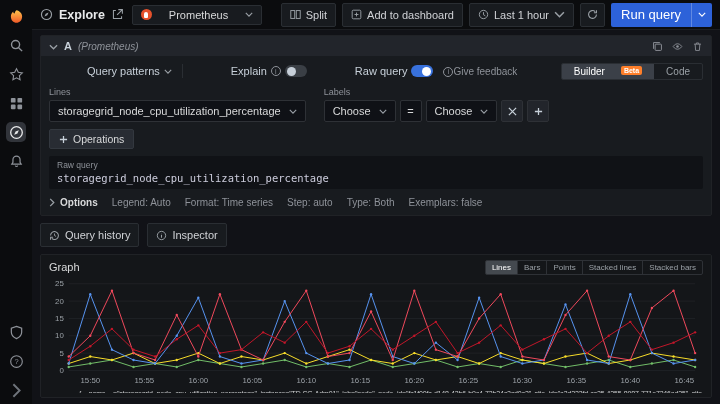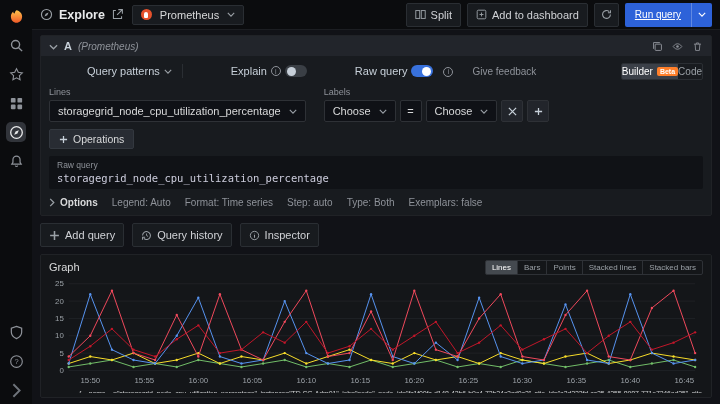--- a/index.html
+++ b/index.html
@@ -16,34 +16,34 @@
   .sb-icon.active { background:#31343a; border-radius:5px; color:#e9eaeb; }
   .sb-spacer { flex:1; }
   .sb-expand { color:#6f747b; font-size:11px; }
 
   
   .main { flex:1; display:flex; flex-direction:column; min-width:0; }
   .topbar { height:30px; background:#0b0c0e; border-bottom:1px solid #1c1e22;
     display:flex; align-items:center; padding:14px 8px; gap:8px; flex:0 0 30px; }
   .tb-title { display:flex; align-items:center; gap:6px; font-size:12.5px; font-weight:700; color:#e9eaeb; }
   .tb-title svg { width:13px; height:13px; color:#9aa0a6; }
-  .ds-picker { display:flex; align-items:center; gap:8px; height:20px; padding:0 8px;
+  .ds-picker { display:flex; align-items:center; gap:17px; height:20px; padding:0 8px;
     background:#181b1f; border:1px solid #2a2e33; border-radius:2px; font-size:11px; color:#d8d9da; }
   .prom-dot { width:11px; height:11px; border-radius:50%; background:#e6522c; position:relative; }
   .prom-dot::after { content:""; position:absolute; left:3.5px; top:2.5px; width:4px; height:6px;
     background:#fff; border-radius:2px 2px 1px 1px; }
   .caret svg { width:8px; height:5px; display:block; color:#9aa0a6; }
   .tb-right { margin-left:auto; display:flex; align-items:center; gap:6px; }
   .tb-btn { display:flex; align-items:center; gap:5px; height:24px; padding:0 8px;
     background:#181b1f; border:1px solid #2a2e33; border-radius:2px; color:#d0d2d6;
     font-size:11px; cursor:pointer; font-family:inherit; }
   .tb-btn svg { width:11px; height:11px; color:#9aa0a6; }
   .run-btn { display:flex; align-items:stretch; height:24px; border-radius:2px; overflow:hidden;
     background:#2d62d9; color:#fff; cursor:pointer; }
-  .run-main { display:flex; align-items:center; padding:0 10px; font-size:10px; font-weight:500;text-decoration:underline; }
+  .run-main { display:flex; align-items:center; padding:0 10px; font-size:13px; font-weight:500; }
   .run-caret { display:flex; align-items:center; padding:0 6px; border-left:1px solid rgba(255,255,255,.25); }
   .run-caret svg { width:8px; height:5px; color:#fff; }
 
   
   .content { flex:1; background:#111217; padding:5px 8px 6px; display:flex; flex-direction:column; min-height:0; }
 
   .query-card { border:1px solid #202226; border-radius:2px; background:#181b1f; flex:0 0 auto; }
   .qc-header { height:20px; background:#22252b; display:flex; align-items:center; gap:6px;
     padding:0 8px; font-size:11px; }
   .qc-header .chev svg { width:9px; height:6px; color:#9aa0a6; }
@@ -56,23 +56,23 @@
   .qc-toolbar { display:flex; align-items:center; gap:10px; margin-bottom:7px; height:18px; }
   .tool-link { display:flex; align-items:center; gap:4px; font-size:11px; color:#c7d0d9; cursor:pointer;margin-left:38px; }
   .vsep { width:1px; height:14px; background:#2a2e33; }
   .info-i { display:inline-flex; width:10px; height:10px; border:1px solid currentColor; border-radius:50%;
     align-items:center; justify-content:center; font-size:7px; color:#8e9299; font-style:normal; }
   .toggle { width:22px; height:12px; border-radius:6px; background:#3a3f45; position:relative; cursor:pointer; }
   .toggle::after { content:""; position:absolute; top:1.5px; left:2px; width:9px; height:9px;
     border-radius:50%; background:#c7d0d9; }
   .toggle.on { background:#3871dc; }
   .toggle.on::after { left:auto; right:2px; background:#fff; }
-  .feedback { display:flex; align-items:flex-end; gap:19px; font-size:10px; color:#8e9299; cursor:pointer; }
+  .feedback { display:flex; align-items:flex-end; gap:0; font-size:10px; color:#8e9299; cursor:pointer; }
   .seg { margin-left:auto; display:flex; border:1px solid #2a2e33; border-radius:2px; overflow:hidden; }
-  .seg-item { display:flex; align-items:center; gap:4px; padding:2px 0; font-size:10px; color:#9aa0a6; cursor:pointer; }
+  .seg-item { display:flex; align-items:flex-start; gap:16px; padding:2px 12px; font-size:10px; color:#9aa0a6; cursor:pointer; }
   .seg-item.active { background:#3b4048; color:#fff; }
   .beta { background:#ff7f2a; color:#fff; font-size:7px; padding:1px 3px; border-radius:2px; font-weight:700; }
 
   .qc-fields { display:flex; gap:18px; margin-bottom:7px; }
   .field-label { font-size:9px; color:#8e9299; margin-bottom:3px; }
   .select { display:flex; align-items:center; gap:8px; height:22px; padding:0 8px;
     background:#0f1116; border:1px solid #2e3136; border-radius:2px; font-size:11px; color:#d8d9da; cursor:pointer; }
   .labels-row { display:flex; align-items:center; gap:4px; }
   .op-box { display:flex; align-items:center; justify-content:center; width:22px; height:22px;
     background:#0f1116; border:1px solid #2e3136; border-radius:2px; font-size:11px; color:#d8d9da; cursor:pointer; }
@@ -211,20 +211,32 @@
               <rect x="8" y="2" width="5" height="10" fill="none" stroke="currentColor" stroke-width="1.2"></rect>
             </svg>
           <span>Split</span>
         </button>
         <button class="tb-btn">
           <svg viewBox="0 0 14 14">
               <rect x="1.5" y="1.5" width="11" height="11" rx="1.5" fill="none" stroke="currentColor" stroke-width="1.2"></rect>
               <path d="M7 4.5v5M4.5 7h5" stroke="currentColor" stroke-width="1.2"></path>
             </svg>
           <span>Add to dashboard</span>
+        </button>
+        <button class="tb-btn">
+          <svg viewBox="0 0 14 14">
+              <circle cx="7" cy="7" r="5.3" fill="none" stroke="currentColor" stroke-width="1.2"></circle>
+              <path d="M7 4v3.3l2.3 1.4" fill="none" stroke="currentColor" stroke-width="1.2"></path>
+            </svg>
+          <span>Last 1 hour</span>
+          <span class="caret">
+              <svg viewBox="0 0 10 6">
+                <path d="M1 1l4 4 4-4" fill="none" stroke="currentColor" stroke-width="1.4"></path>
+              </svg>
+            </span>
         </button>
         <button class="tb-btn" style="padding:0 6px;">
           <svg viewBox="0 0 14 14">
               <path d="M12 7a5 5 0 1 1-1.6-3.7" fill="none" stroke="currentColor" stroke-width="1.4"></path>
               <path d="M12 1.5v3.2H8.8" fill="none" stroke="currentColor" stroke-width="1.4"></path>
             </svg>
         </button>
         <div class="run-btn">
           <span class="run-main">Run query</span>
           <span class="run-caret">
@@ -367,26 +379,20 @@
                 <span class="opt">Step: auto</span>
                 <span class="opt">Type: Both</span>
                 <span class="opt">Exemplars: false</span>
               </span>
           </div>
 
         </div>
       </div>
 
       <div class="actions-row">
-        <button class="tb-btn">
-          <svg viewBox="0 0 10 10">
-              <path d="M5 1v8M1 5h8" stroke="currentColor" stroke-width="1.4"></path>
-            </svg>
-          <span>Add query</span>
-        </button>
         <button class="tb-btn">
           <svg viewBox="0 0 14 14">
               <path d="M2 7a5 5 0 1 1 1.6 3.7" fill="none" stroke="currentColor" stroke-width="1.3"></path>
               <path d="M2 12.5V9.2h3.2" fill="none" stroke="currentColor" stroke-width="1.3"></path>
               <path d="M7 4.5V7l2 1.2" fill="none" stroke="currentColor" stroke-width="1.1"></path>
             </svg>
           <span>Query history</span>
         </button>
         <button class="tb-btn">
           <svg viewBox="0 0 14 14">

